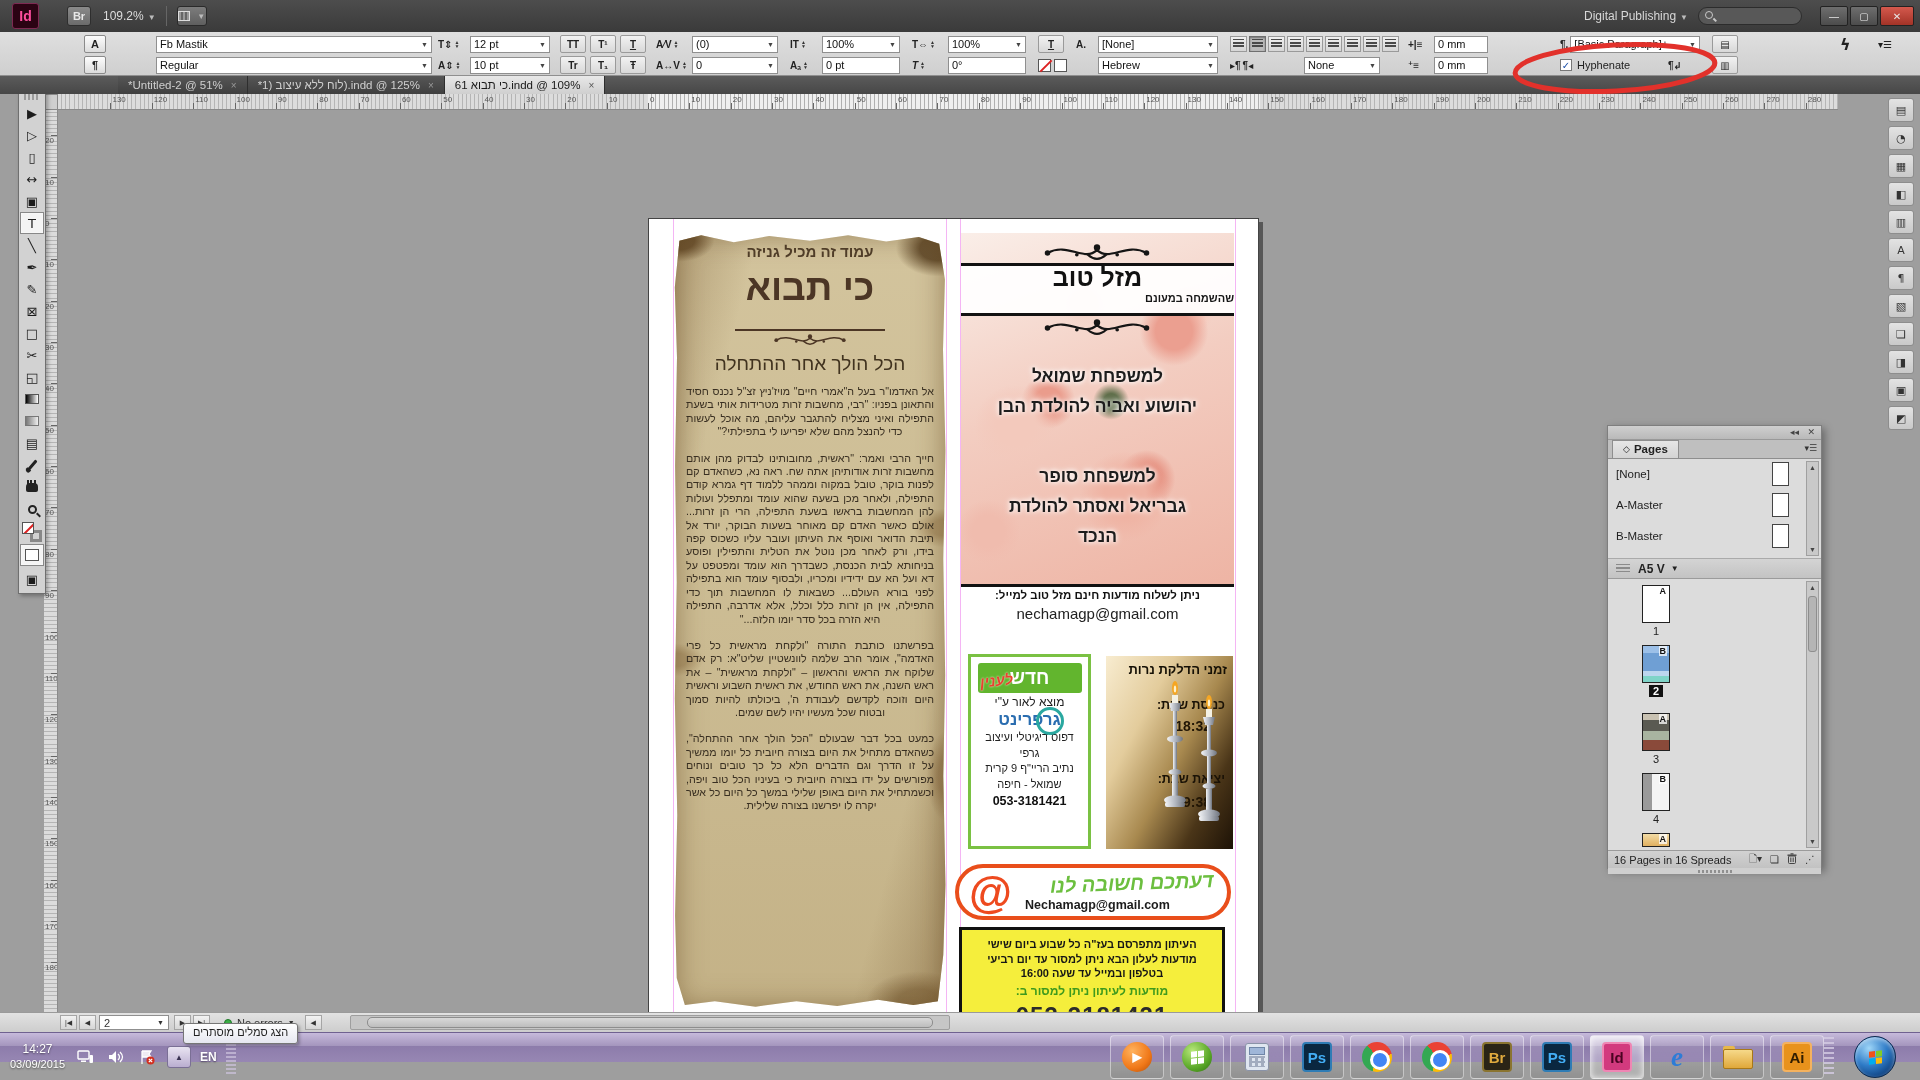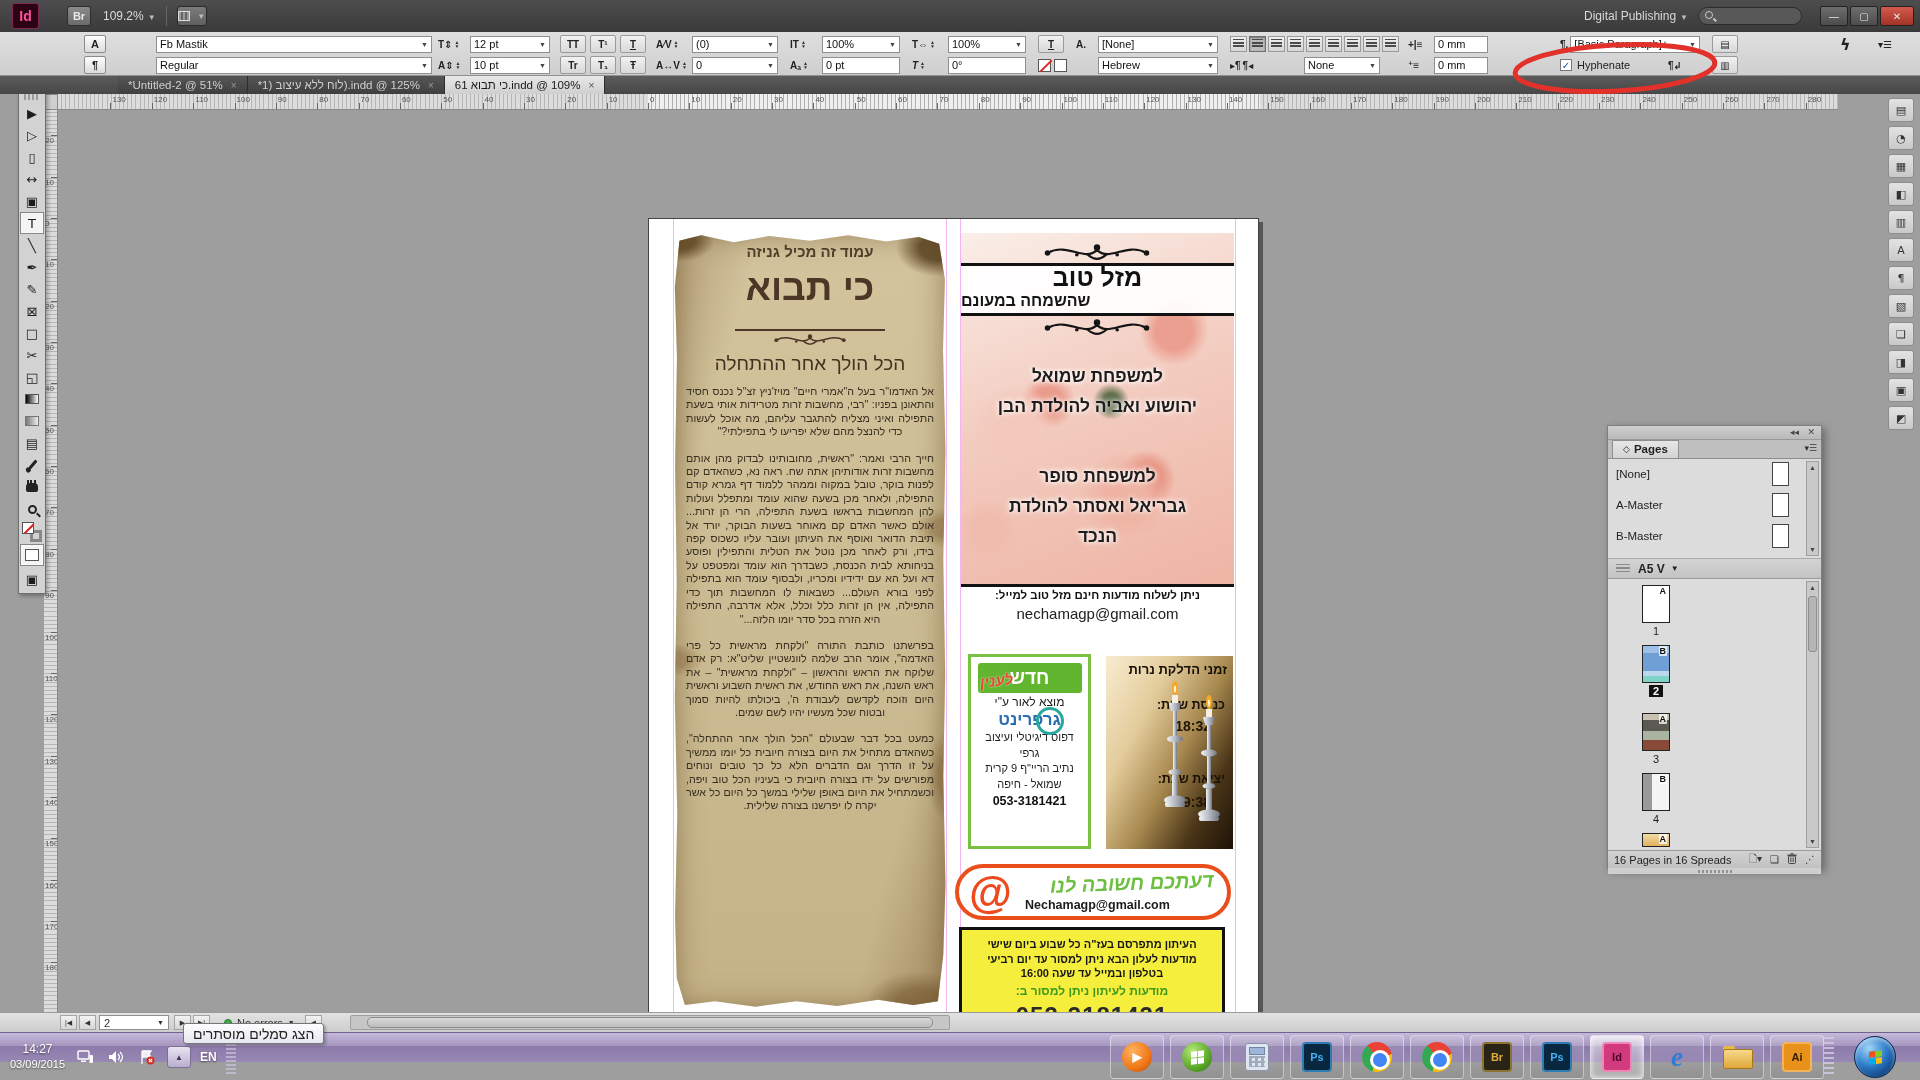--- a/index.html
+++ b/index.html
@@ -116,21 +116,21 @@
       radial-gradient(circle 34px at 32% 48%, #ea9c8c 0 40%, rgba(234,156,140,0) 80%),
       radial-gradient(circle 60px at 60% 75%, #efb3a3 0 35%, rgba(239,179,163,0) 75%),
       radial-gradient(circle 36px at 68% 70%, #e69181 0 40%, rgba(230,145,129,0) 80%),
       radial-gradient(circle 40px at 10% 85%, #f0bcae 0 40%, rgba(240,188,174,0) 80%),
       radial-gradient(circle 28px at 45% 20%, #f4d4c9 0 45%, rgba(244,212,201,0) 85%),
       radial-gradient(circle 26px at 55% 48%, #5f6e4a 0 30%, rgba(95,110,74,0) 70%),
       linear-gradient(160deg,#faeee8,#f3cdc1 45%,#eeb4a4);}
   .mz-line { position:absolute; left:0; width:273px; height:2.5px; background:#121212; }
   .mz-band { position:absolute; left:0; top:32.5px; width:273px; height:47.5px; background:rgba(255,255,255,0.93); }
   .mz-title { position:absolute; top:31px; left:0; right:0; text-align:center; font-size:25px; font-weight:bold; color:#111; line-height:27px;}
-  .mz-sub { position:absolute; top:59px; left:0;right:0; text-align:left; font-size:16px; font-weight:bold; color:#161616; }
+  .mz-sub { position:absolute; top:59px; left:0;right:0; text-align:right; font-size:11px; font-weight:bold; color:#161616; }
   .mz-orn { position:absolute; left:36px; width:200px; height:22px; color:#151515; }
   .mz-greet { position:absolute; left:0; right:0; text-align:center; font-weight:bold; color:#1d1d1d;
     font-size:17.5px; line-height:30px; text-shadow:0 0 7px #fff,0 0 4px #fff; }
   .mz-foot-note { position:absolute; top:356px; left:0; right:0; text-align:center; direction:rtl; font-size:11.5px; font-weight:bold; color:#111;}
   .mz-foot-mail { position:absolute; top:372px; left:0; right:0; text-align:center; font-size:15px; color:#222; }
 
   
   .pubbox { left:319px; top:435px; width:123px; height:195px; background:#fff; border:3px solid #7ac143; text-align:center; }
   .pub-logo { position:relative; margin:6px auto 2px; width:104px; height:30px; background:#62b52e; border-radius:3px;
     color:#fff; font-weight:bold; font-size:19px; line-height:30px; }
@@ -244,40 +244,40 @@
   .pt3 { background:linear-gradient(180deg,#c9c2b2 0 18%,#5a5a52 18% 48%,#a8b4a0 48% 72%,#8a4a3a 72%);}
   .pt4 { background:linear-gradient(90deg,#9a9a9a 0 35%, #f4f4f4 35%),linear-gradient(180deg,transparent 0 70%,#c83a3a 70%);}
   .pt5 { background:linear-gradient(180deg,#f2dca6,#e0b060); }
   .pp-foot { height:18px; background:linear-gradient(#d2d2d2,#c2c2c2); border-top:1px solid #9b9b9b; display:flex; align-items:center; font-size:11px; padding:0 6px; gap:8px;}
   .pp-foot .fic { font-size:10px; color:#333; font-family:"DejaVu Sans",sans-serif;}
   .pp-resize { height:6px; background:#cfcfcf; display:flex; justify-content:center; align-items:center;}
   .pp-resize i { width:34px; height:3px; background:repeating-linear-gradient(90deg,#8f8f8f 0 2px,transparent 2px 4px);}
 
   
   .tooltip { position:absolute; left:183px; top:1023px; height:21px; padding:2px 9px; background:linear-gradient(#fefefe,#e6e7f0);
-    border:1px solid #767676; border-radius:3px; font-size:14px; color:#222; z-index:70; direction:rtl; box-shadow:2px 2px 3px rgba(0,0,0,0.25);}
+    border:1px solid #767676; border-radius:3px; font-size:11px; color:#222; z-index:70; direction:rtl; box-shadow:2px 2px 3px rgba(0,0,0,0.25);}
 
   
   .taskbar { position:absolute; left:0; top:1032px; width:1920px; height:30px; z-index:60;
     background:linear-gradient(#c6badb 0%, #a495bd 45%, #8d7cab 46%, #9787b3 100%); border-top:1px solid #6f6190;}
   .tray { position:absolute; left:0; top:0; height:48px; display:flex; align-items:center; gap:9px; padding-left:10px;}
   .clock { color:#fff; font-size:12px; text-align:center; line-height:15px; text-shadow:0 1px 2px rgba(0,0,0,0.5); }
   .tray-ic { width:22px; height:20px; display:flex; align-items:center; justify-content:center; }
   .showhide-btn { width:24px; height:22px; background:linear-gradient(#e9e4f2,#baaed0); border:1px solid #7a6f95; border-radius:3px;
     color:#3a3352; font-size:8px; display:flex; align-items:center; justify-content:center;}
   .lang { color:#fff; font-size:12px; font-weight:bold; text-shadow:0 1px 2px rgba(0,0,0,0.5); }
   .tb-grip { width:10px; height:34px; background:repeating-linear-gradient(#cdc3dd 0 2px, transparent 2px 4px); opacity:.7; }
   .apps { position:absolute; right:96px; top:2px; height:44px; display:flex; gap:6px; }
   .task-btn { width:54px; height:44px; border:1px solid rgba(255,255,255,0.45); border-radius:4px;
     background:linear-gradient(rgba(255,255,255,0.18),rgba(255,255,255,0.04) 50%,rgba(0,0,0,0.08));
     display:flex; align-items:center; justify-content:center;}
   .task-btn.active { background:linear-gradient(rgba(255,255,255,0.65),rgba(255,255,255,0.3) 50%,rgba(255,255,255,0.15));
     box-shadow:inset 0 0 6px rgba(255,255,255,0.8); }
   .app-icon { width:30px; height:30px; border-radius:4px; display:flex; align-items:center; justify-content:center;
-    font-weight:bold; font-size:11px; }
+    font-weight:bold; font-size:15px; }
   .ic-media { border-radius:50%; background:radial-gradient(circle at 35% 30%, #ffb25e, #f07818 60%, #b34d08); color:#fff; font-size:12px;}
   .ic-winapp { border-radius:50%; background:radial-gradient(circle at 35% 30%, #b8e87a, #5aa828 60%, #2e6e10); position:relative;}
   .flag4 { width:13px; height:13px; display:grid; grid-template-columns:6px 6px; grid-template-rows:6px 6px; gap:1px; transform:skewY(-6deg);}
   .flag4 i { background:#fff; } 
   .flag4.color i:nth-child(1){background:#f1511b;} .flag4.color i:nth-child(2){background:#80cc28;}
   .flag4.color i:nth-child(3){background:#00adef;} .flag4.color i:nth-child(4){background:#fbbc09;}
   .ic-calc { background:#dfe6f0; border:1px solid #8a93a8; width:24px; height:28px; border-radius:3px; position:relative;}
   .ic-calc::before { content:""; position:absolute; left:3px; top:3px; right:3px; height:6px; background:#9fb6d8; border:1px solid #6f86a8;}
   .ic-calc::after { content:""; position:absolute; left:3px; top:12px; right:3px; bottom:3px;
     background:repeating-linear-gradient(#7a86a0 0 2px, transparent 2px 5px), repeating-linear-gradient(90deg,#7a86a0 0 3px, transparent 3px 6px); opacity:.6;}

